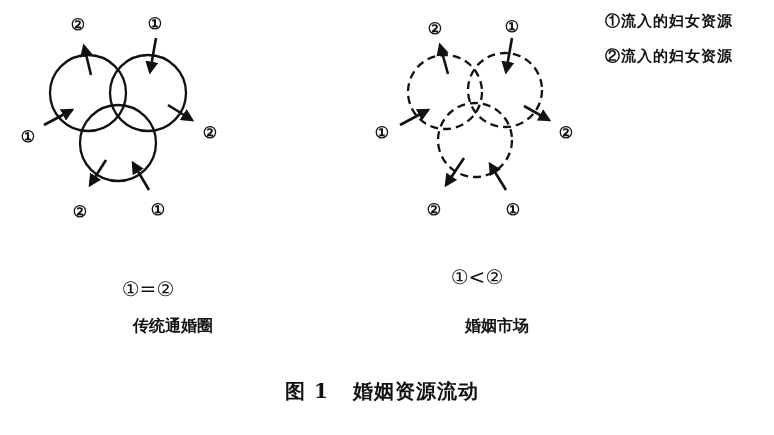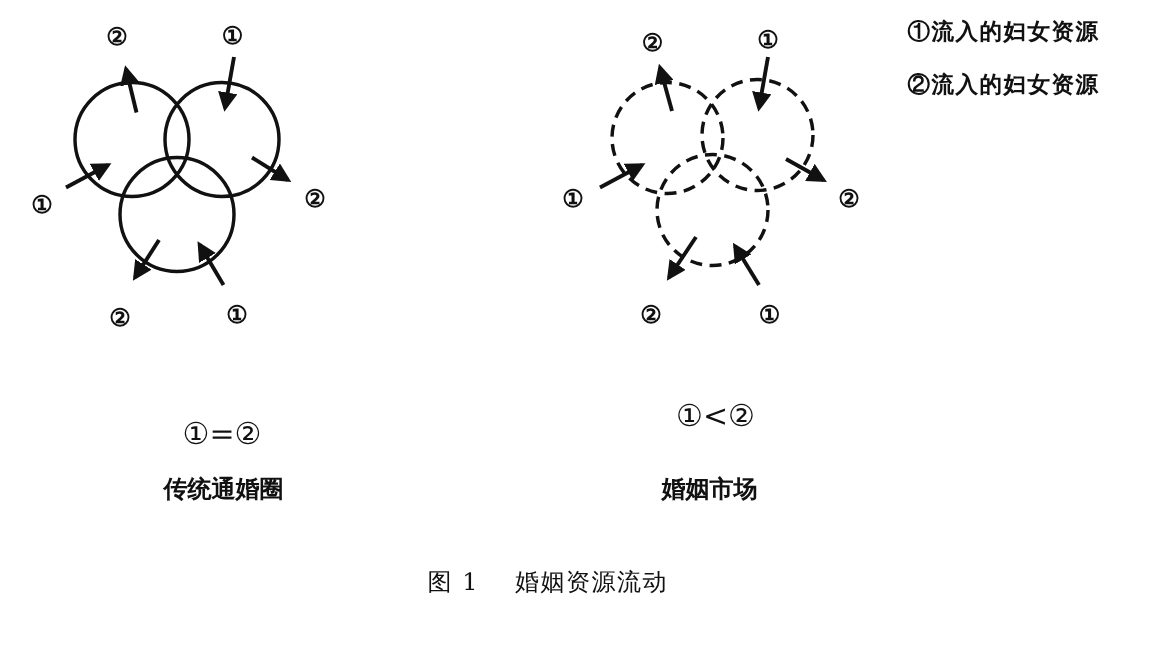--- a/index.html
+++ b/index.html
@@ -2,22 +2,22 @@
 <html><head>
 <meta charset="utf-8">
 <style>
   html, body { margin:0; padding:0; background:#ffffff; }
   body { width:774px; height:435px; position:relative; overflow:hidden;
          font-family: "DejaVu Serif", "Liberation Serif", serif; color:#111; }
   svg.diagram { position:absolute; left:0; top:0; }
   .lbl { position:absolute; font-size:16px; line-height:16px; transform:translate(-50%,-50%); font-weight:bold; }
   .legend { position:absolute; left:605px; font-size:15px; font-weight:bold; letter-spacing:1px;text-align:center; }
   .eq { position:absolute; font-size:20px; transform:translateX(-50%); }
-  .sub { position:absolute; font-size:16px; font-weight:bold; transform:translateX(-50%); }
-  .fig { position:absolute; left:285px; top:378px; font-size:16px; font-weight:normal; letter-spacing:1px; }
+  .sub { position:absolute; font-size:16px; font-weight:bold; transform:translateX(-50%);margin-left:24px; }
+  .fig { position:absolute; left:285px; top:378px; font-size:20px; font-weight:bold; letter-spacing:1px; }
   .fig span { margin-right:24px; }
 </style>
 </head>
 <body>
 
 <svg class="diagram" width="774" height="435">
   <defs>
     <marker id="ah" viewBox="0 0 10 10" refX="8" refY="5" markerWidth="5" markerHeight="5" orient="auto-start-reverse">
       <path d="M0,0 L10,5 L0,10 z" fill="#111"></path>
     </marker>

